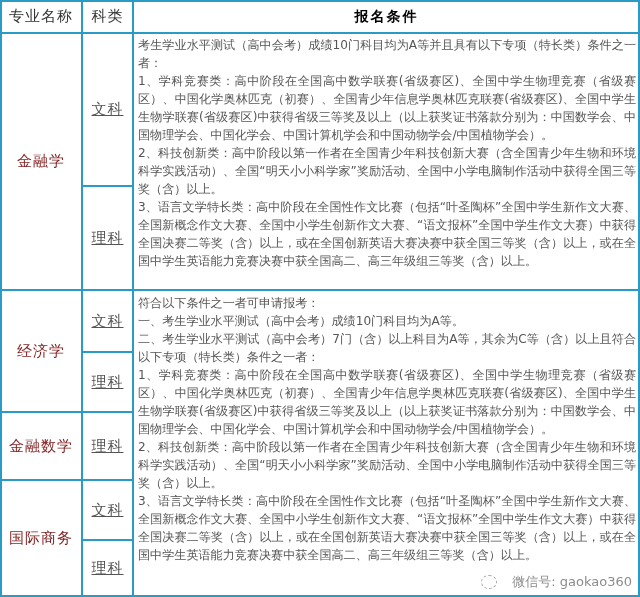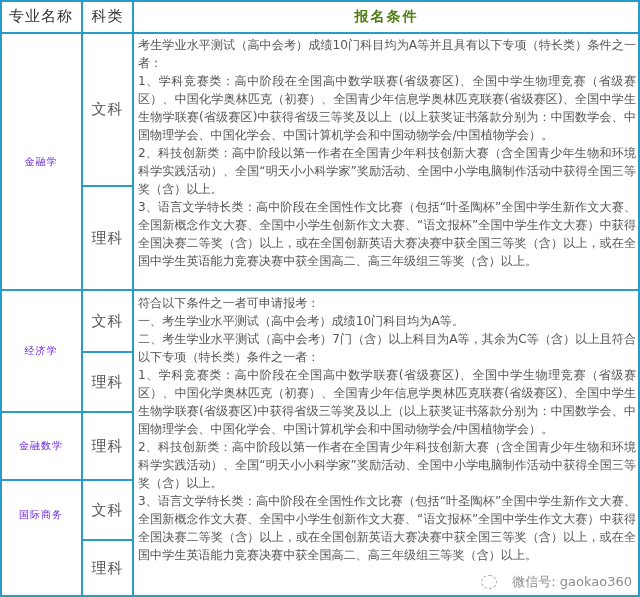--- a/index.html
+++ b/index.html
@@ -4,23 +4,23 @@
 <style>
   html, body { margin: 0; padding: 0; background: #ffffff; }
   body { width: 640px; height: 597px; position: relative; overflow: hidden;
          font-family: "DejaVu Sans", "Liberation Sans", sans-serif; color: #444; }
   .grid { position: absolute; left: 0; top: 0; width: 640px; height: 597px; }
   .cell { position: absolute; box-sizing: border-box; display: flex; align-items: center; justify-content: center; }
   .vline, .hline { position: absolute; background: #2a9bc4; }
   .vline { width: 2px; }
   .hline { height: 2px; }
   .hdr { font-size: 15px; color: #333; letter-spacing: 1px; }
-  .hdr-cond { font-size: 14px; font-weight: bold; color: #4d7c0f; letter-spacing: 2px; }
-  .major { font-size: 10px; color: #6d28d9; letter-spacing: 1px; }
-  .cat { font-size: 15px; color: #555; letter-spacing: 1px; }
+  .hdr-cond { font-size: 14px; font-weight: bold; color: #000000; letter-spacing: 2px; }
+  .major { font-size: 15px; color: #7f1d1d; letter-spacing: 1px; }
+  .cat { font-size: 15px; color: #555; letter-spacing: 1px; text-decoration: underline; }
   .cond { position: absolute; box-sizing: border-box; padding: 2px 3px 0 4px; font-size: 12.1px; line-height: 18px; color: #555; text-align: justify; }
   .cond p { margin: 0; }
   .wm { position: absolute; right: 8px; bottom: 6px; font-size: 13px; color: #777; opacity: 0.85; display: flex; align-items: center; gap: 15px; }
   .wm-icon { width: 16px; height: 14px; border: 1.5px dashed #999; border-radius: 50%; box-sizing: border-box; }
 </style>
 </head>
 <body>
 
 <div class="grid">
 
@@ -32,21 +32,21 @@
   <div class="cell cat" style="left:82px;top:33px;width:51px;height:153px;">文科</div>
   <div class="cell cat" style="left:82px;top:186px;width:51px;height:104px;">理科</div>
 
   <div class="cell major" style="left:0;top:290px;width:82px;height:122px;">经济学</div>
   <div class="cell cat" style="left:82px;top:290px;width:51px;height:62px;">文科</div>
   <div class="cell cat" style="left:82px;top:352px;width:51px;height:60px;">理科</div>
 
   <div class="cell major" style="left:0;top:412px;width:82px;height:68px;border-radius:19px;">金融数学</div>
   <div class="cell cat" style="left:82px;top:412px;width:51px;height:68px;">理科</div>
 
-  <div class="cell major" style="left:0;top:456px;width:82px;height:117px;">国际商务</div>
+  <div class="cell major" style="left:0;top:480px;width:82px;height:117px;">国际商务</div>
   <div class="cell cat" style="left:82px;top:480px;width:51px;height:60px;">文科</div>
   <div class="cell cat" style="left:82px;top:540px;width:51px;height:57px;">理科</div>
 
   <div class="cond" style="left:134px;top:34px;width:505px;height:256px;">
     <p>考生学业水平测试（高中会考）成绩10门科目均为A等并且具有以下专项（特长类）条件之一者：</p>
     <p>1、学科竞赛类：高中阶段在全国高中数学联赛(省级赛区)、全国中学生物理竞赛（省级赛区）、中国化学奥林匹克（初赛）、全国青少年信息学奥林匹克联赛(省级赛区)、全国中学生生物学联赛(省级赛区)中获得省级三等奖及以上（以上获奖证书落款分别为：中国数学会、中国物理学会、中国化学会、中国计算机学会和中国动物学会/中国植物学会）。</p>
     <p>2、科技创新类：高中阶段以第一作者在全国青少年科技创新大赛（含全国青少年生物和环境科学实践活动）、全国“明天小小科学家”奖励活动、全国中小学电脑制作活动中获得全国三等奖（含）以上。</p>
     <p>3、语言文学特长类：高中阶段在全国性作文比赛（包括“叶圣陶杯”全国中学生新作文大赛、全国新概念作文大赛、全国中小学生创新作文大赛、“语文报杯”全国中学生作文大赛）中获得全国决赛二等奖（含）以上，或在全国创新英语大赛决赛中获全国三等奖（含）以上，或在全国中学生英语能力竞赛决赛中获全国高二、高三年级组三等奖（含）以上。</p>
   </div>
 

